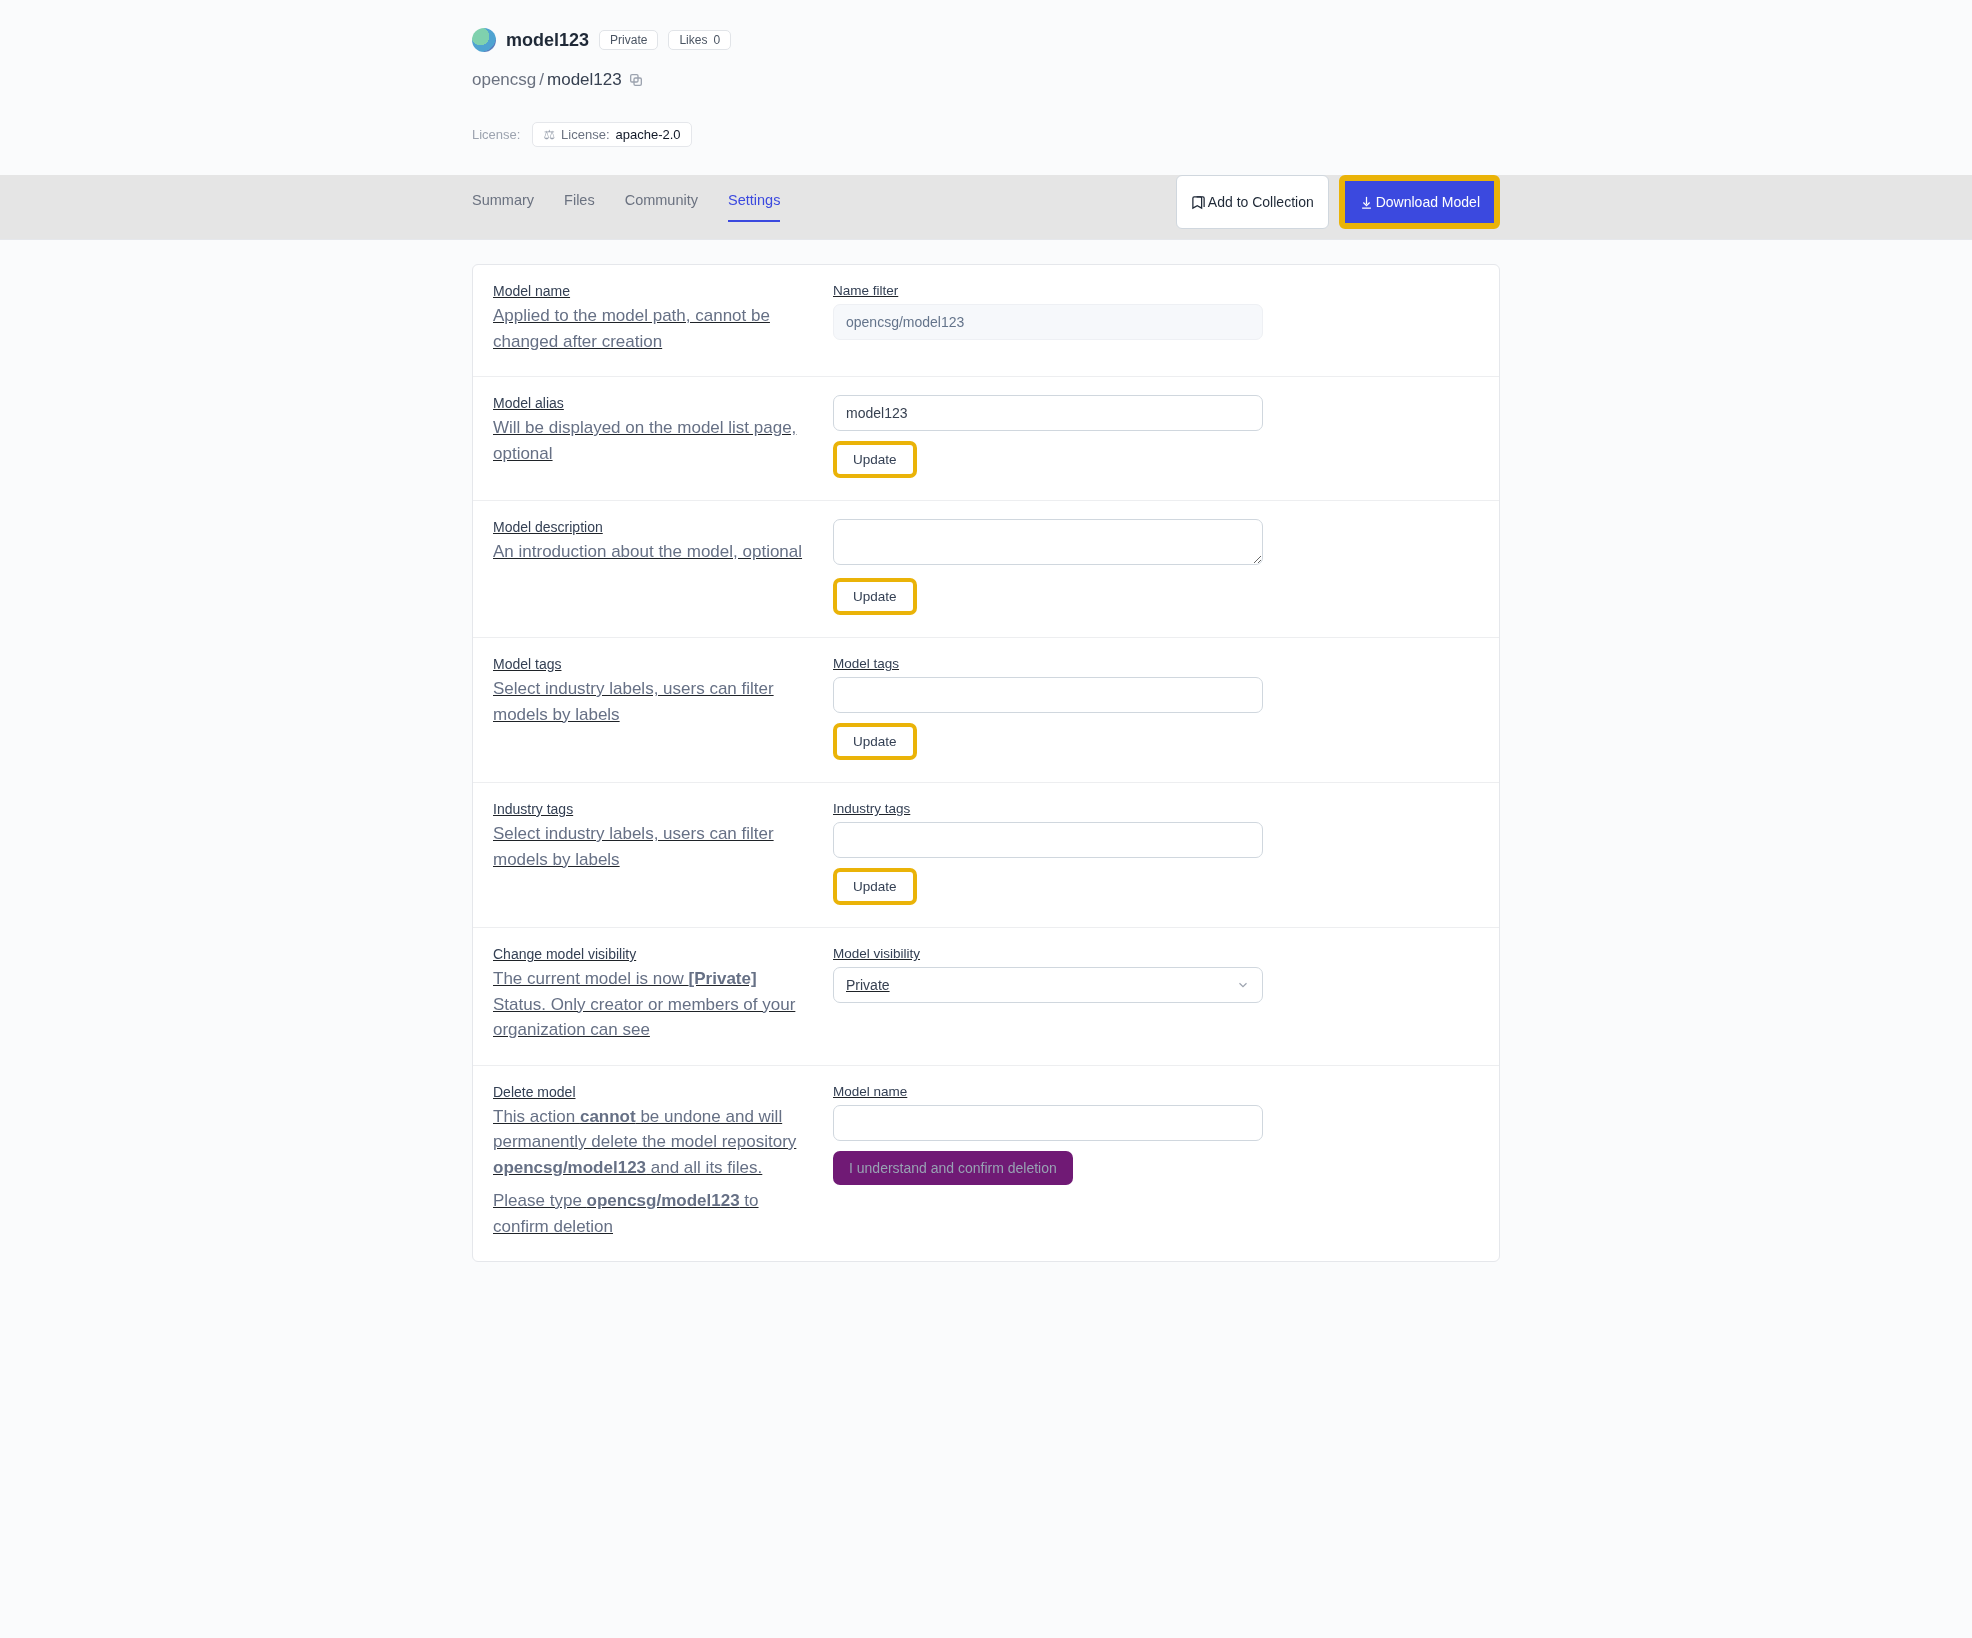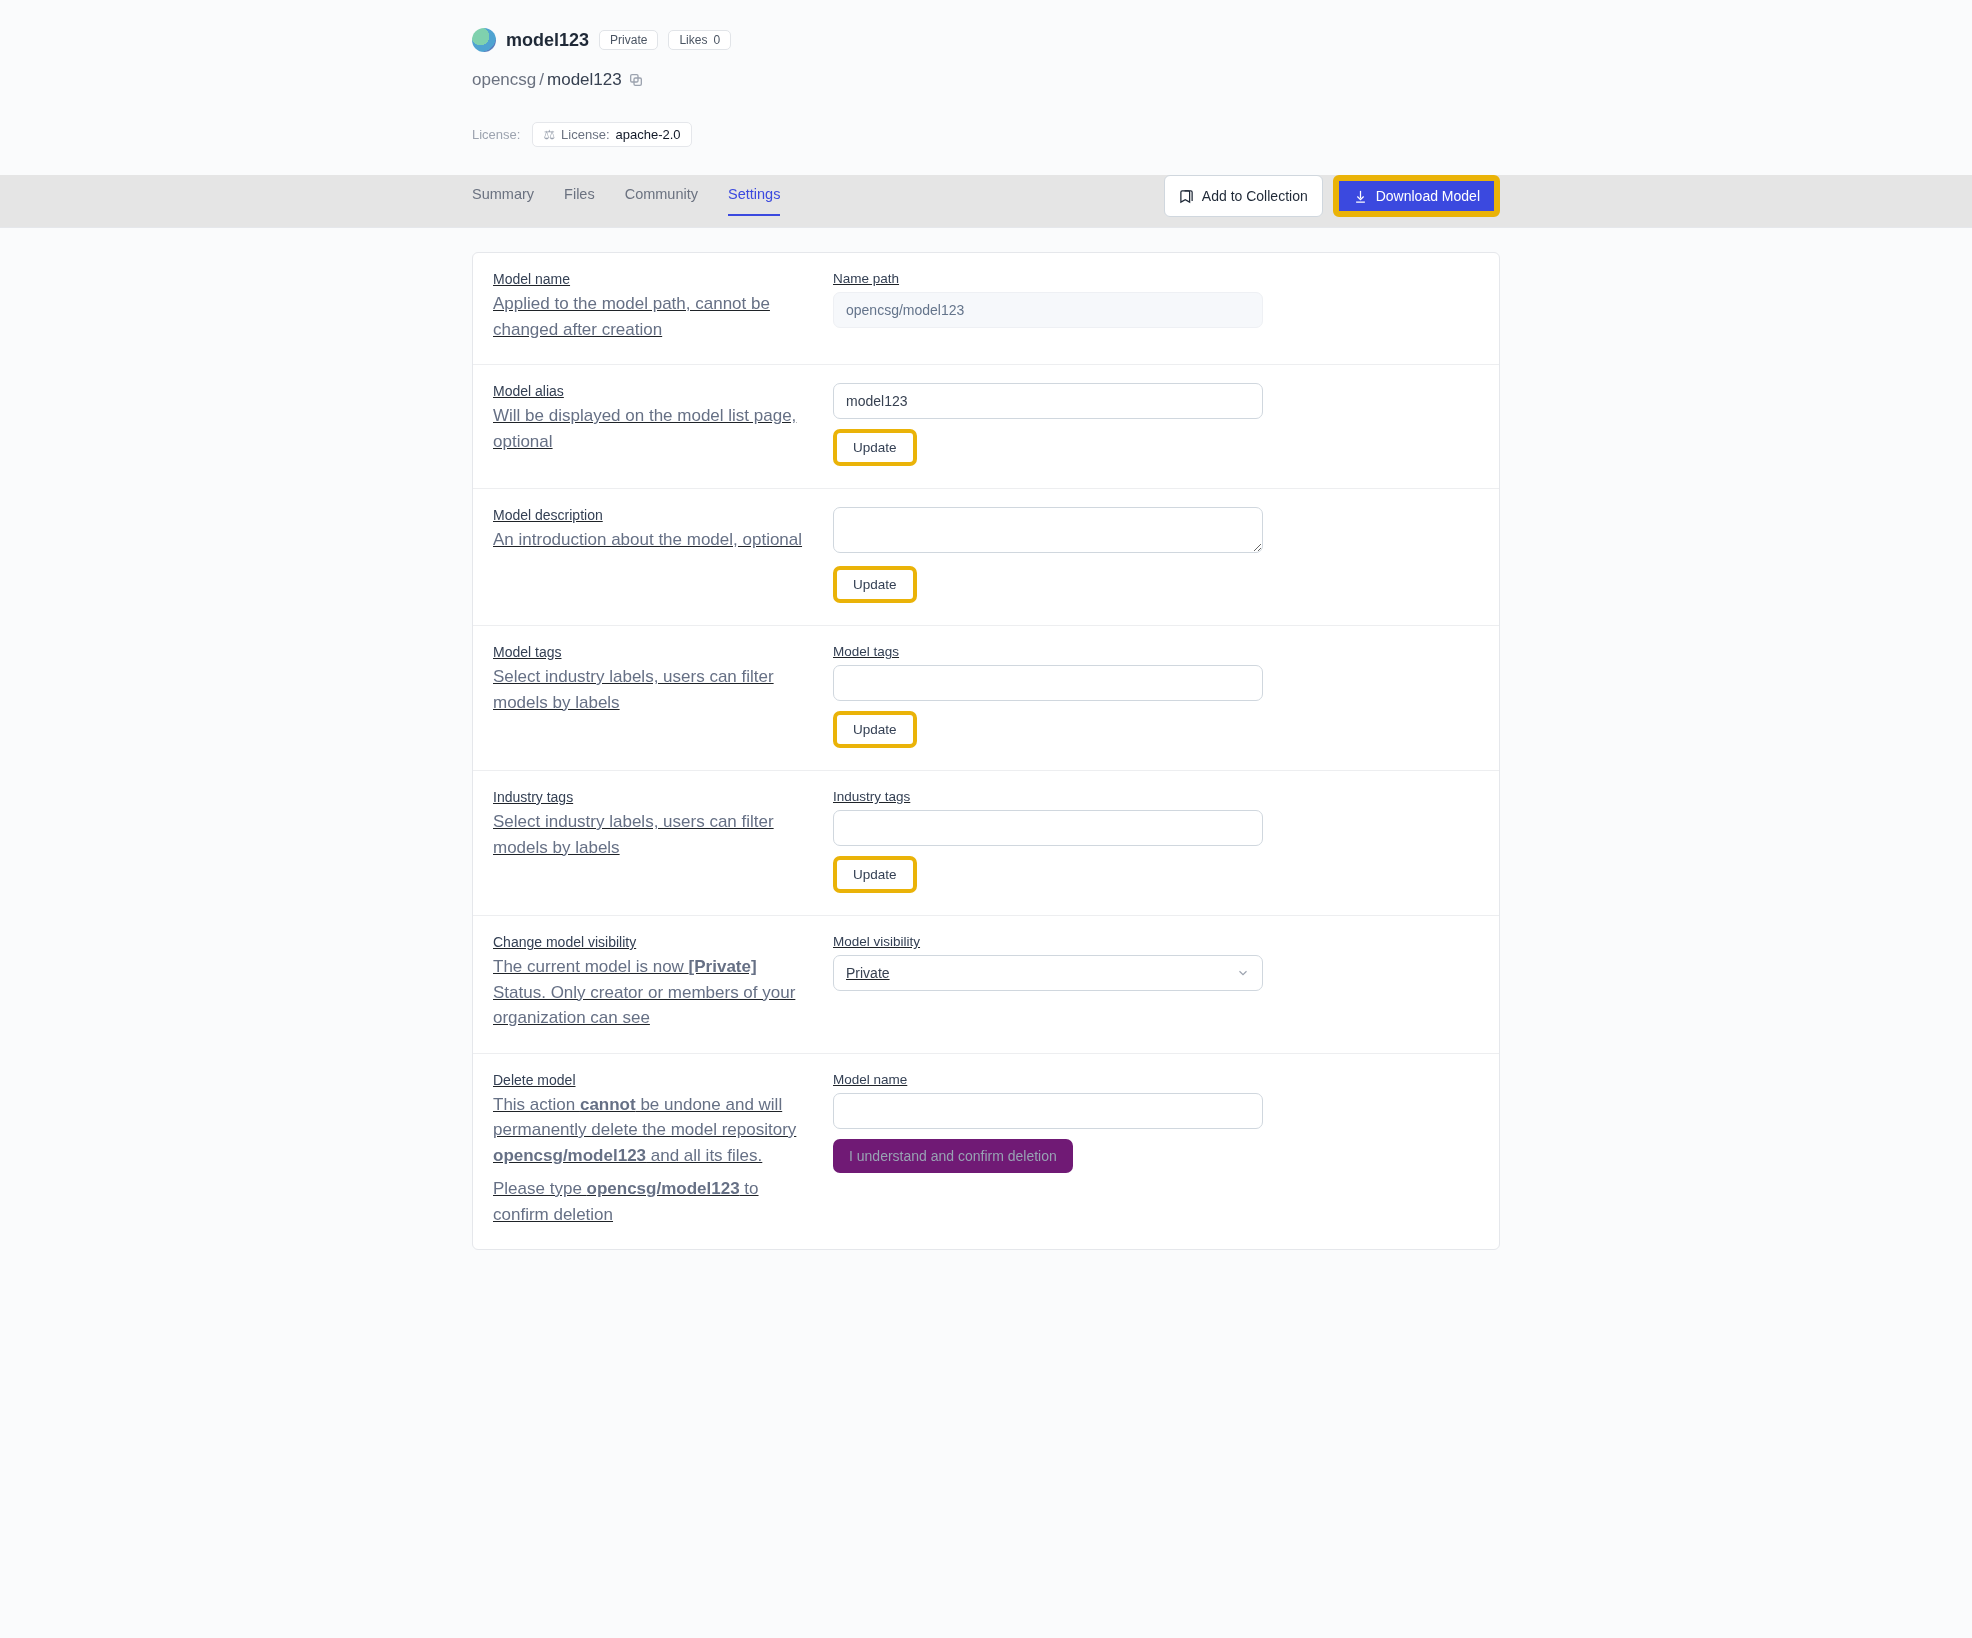--- a/index.html
+++ b/index.html
@@ -108,26 +108,26 @@
     color: #3b49df;
     border-bottom-color: #3b49df;
   }
   .actions {
     display: flex;
     gap: 10px;
     padding-bottom: 10px;
   }
   .btn {
     border-radius: 6px;
-    padding: 7px 14px;
+    padding: 13px 14px;
     font-size: 14px;
     cursor: pointer;
     display: inline-flex;
     align-items: center;
-    gap: 8px;
+    gap: 2px;
     font-family: inherit;
     white-space: nowrap;
   }
   .btn-white {
     background: #fff;
     border: 1px solid #d0d7de;
     color: #1f2937;
   }
   .btn-primary {
     background: #3b49df;
@@ -299,21 +299,21 @@
 
 <div class="container">
   <div class="card">
 
     <div class="setting-row">
       <div class="left-col">
         <div class="row-title">Model name</div>
         <div class="row-desc">Applied to the model path, cannot be changed after creation</div>
       </div>
       <div class="right-col">
-        <label class="field-label">Name path</label>
+        <label class="field-label">Name filter</label>
         <input class="text-input readonly" readonly="" value="opencsg/model123" style="">
       </div>
     </div>
 
     <div class="setting-row">
       <div class="left-col">
         <div class="row-title">Model alias</div>
         <div class="row-desc">Will be displayed on the model list page, optional</div>
       </div>
       <div class="right-col">

